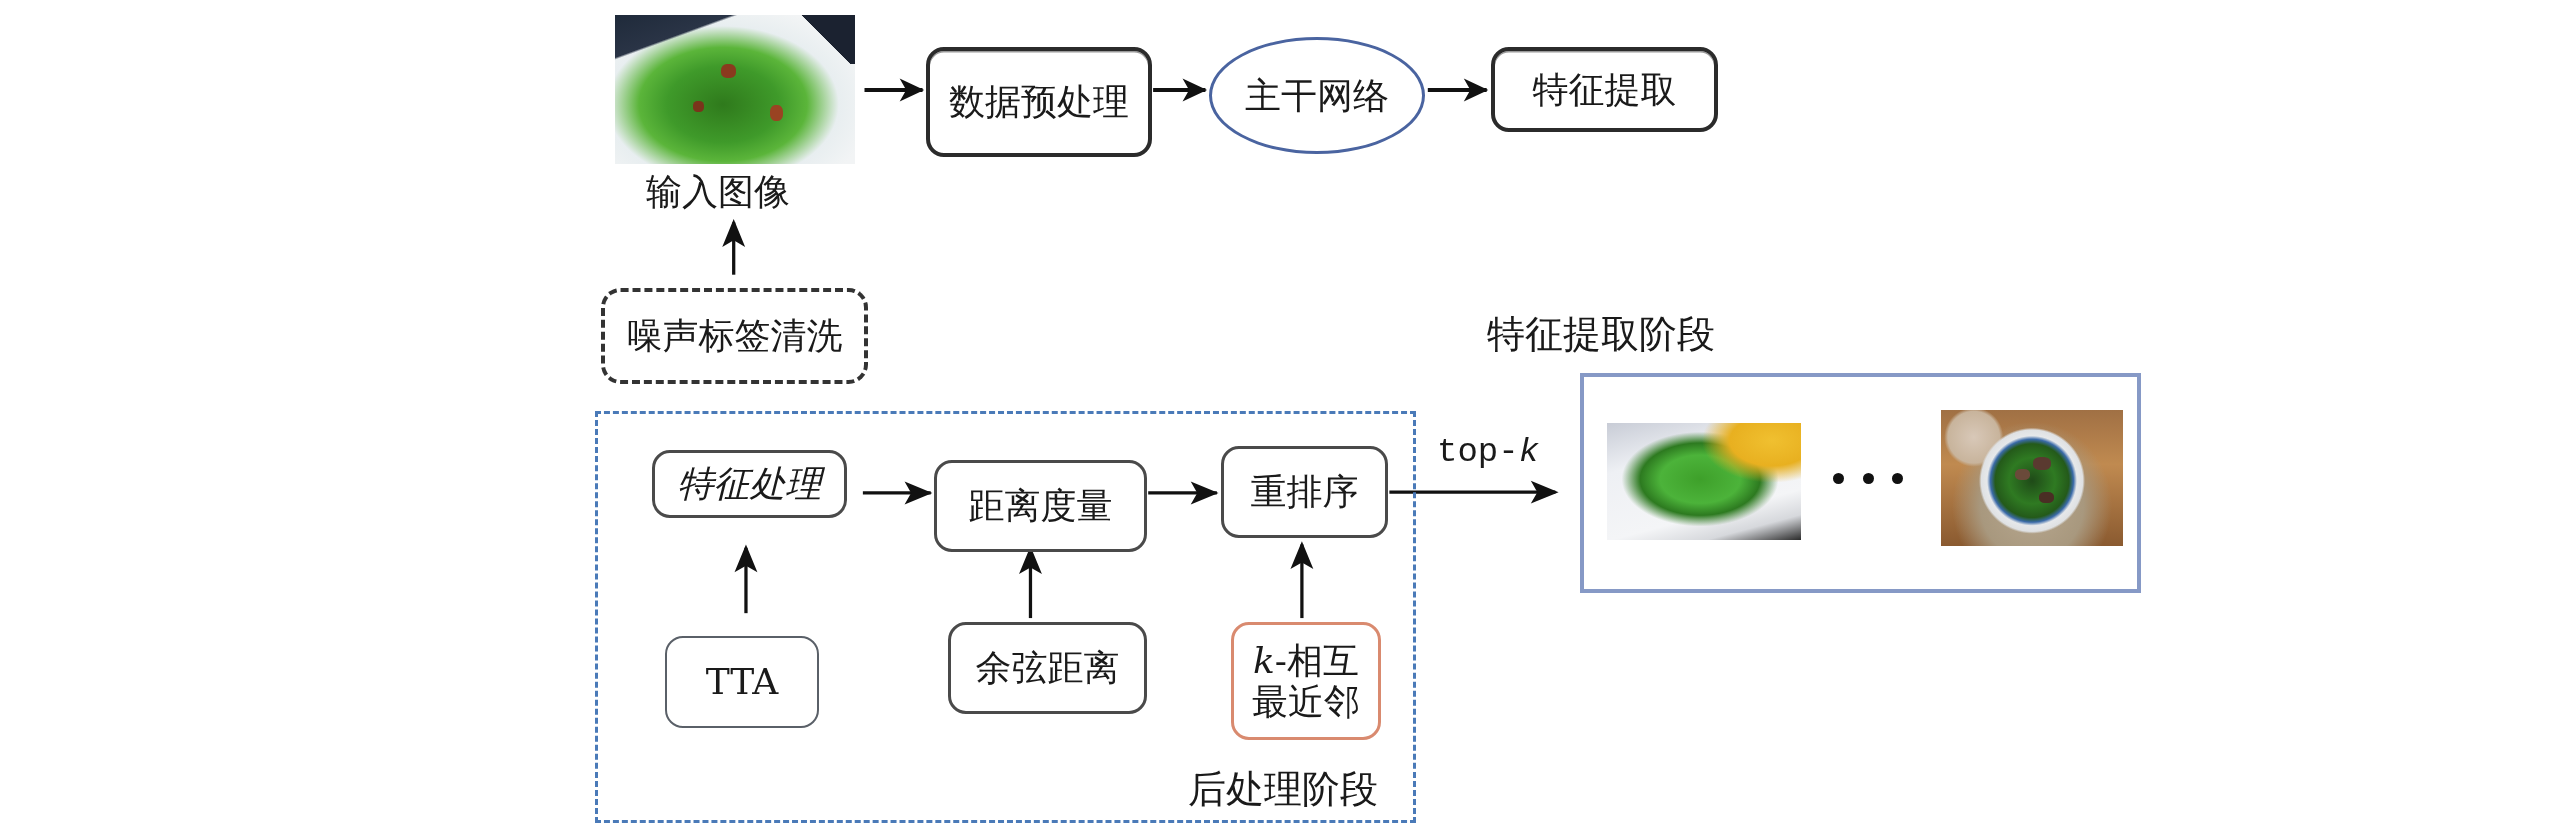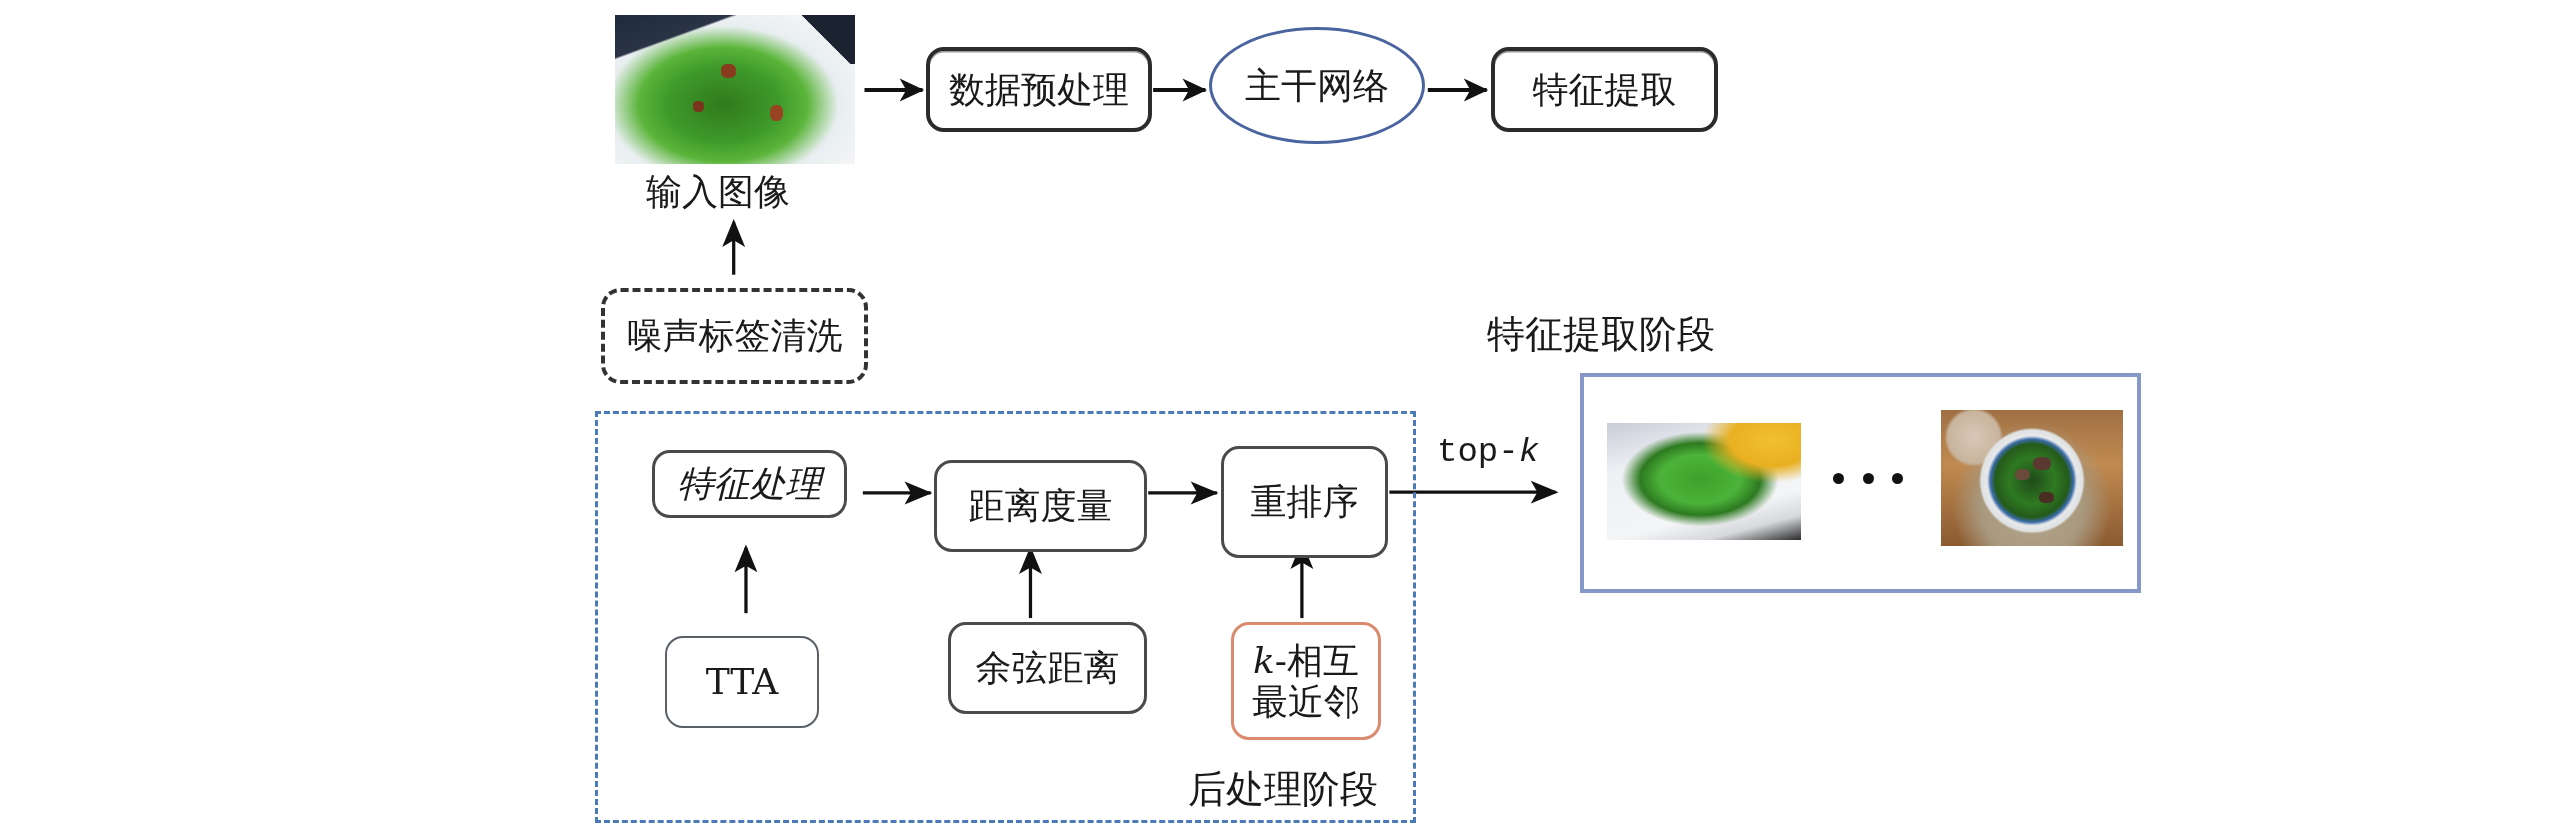--- a/index.html
+++ b/index.html
@@ -82,25 +82,25 @@
               linear-gradient(160deg, #1f2a3a 0%, #2a3446 18%, transparent 19%),
               radial-gradient(ellipse at 45% 60%, #2f7a1c 0%, #3f9a2a 30%, #5bb53a 45%, #e8eef0 62%, #f2f4f5 80%),
               #eef0f2;">
   <div class="abs" style="right:0; top:0; width:57px; height:49px; background:linear-gradient(225deg,#1b2230 50%,transparent 51%);"></div>
   <div class="abs" style="left:106px; top:49px; width:14.7px; height:14.7px; border-radius:40%; background:#8a3a1e;"></div>
   <div class="abs" style="left:155px; top:90px; width:13px; height:16.4px; border-radius:40%; background:#9a4322;"></div>
   <div class="abs" style="left:78px; top:86px; width:11.4px; height:11.4px; border-radius:40%; background:#7a341b;"></div>
 </div>
 <div class="abs label" style="left:646px; top:168px;">输入图像</div>
 
-<div class="abs node box-dark" style="left:926px; top:47px; width:226px; height:85px;">
+<div class="abs node box-dark" style="left:926px; top:47px; width:226px; height:110px;">
   <span>数据预处理</span>
 </div>
 
-<div class="abs node ellipse" style="left:1209px; top:27px; width:216px; height:117px;">
+<div class="abs node ellipse" style="left:1209px; top:37px; width:216px; height:117px;">
   <span>主干网络</span>
 </div>
 
 <div class="abs node box-dark" style="left:1491px; top:47px; width:227px; height:85px;">
   <span>特征提取</span>
 </div>
 
 <div class="abs node box-dashed" style="left:601px; top:288px; width:267px; height:96px;">
   <span>噪声标签清洗</span>
 </div>
@@ -110,21 +110,21 @@
 <div class="abs container-dashed" style="left:595px; top:411px; width:821px; height:412px;"></div>
 
 <div class="abs node box-grey" style="left:652px; top:450px; width:195px; height:68px;font-style:italic;">
   <span>特征处理</span>
 </div>
 
 <div class="abs node box-grey" style="left:934px; top:460px; width:213px; height:92px;">
   <span>距离度量</span>
 </div>
 
-<div class="abs node box-grey" style="left:1221px; top:446px; width:167px; height:112px;">
+<div class="abs node box-grey" style="left:1221px; top:446px; width:167px; height:92px;">
   <span>重排序</span>
 </div>
 
 <div class="abs node box-light" style="left:665px; top:636px; width:154px; height:92px;">
   <span>TTA</span>
 </div>
 
 <div class="abs node box-grey" style="left:948px; top:622px; width:199px; height:92px;">
   <span>余弦距离</span>
 </div>

